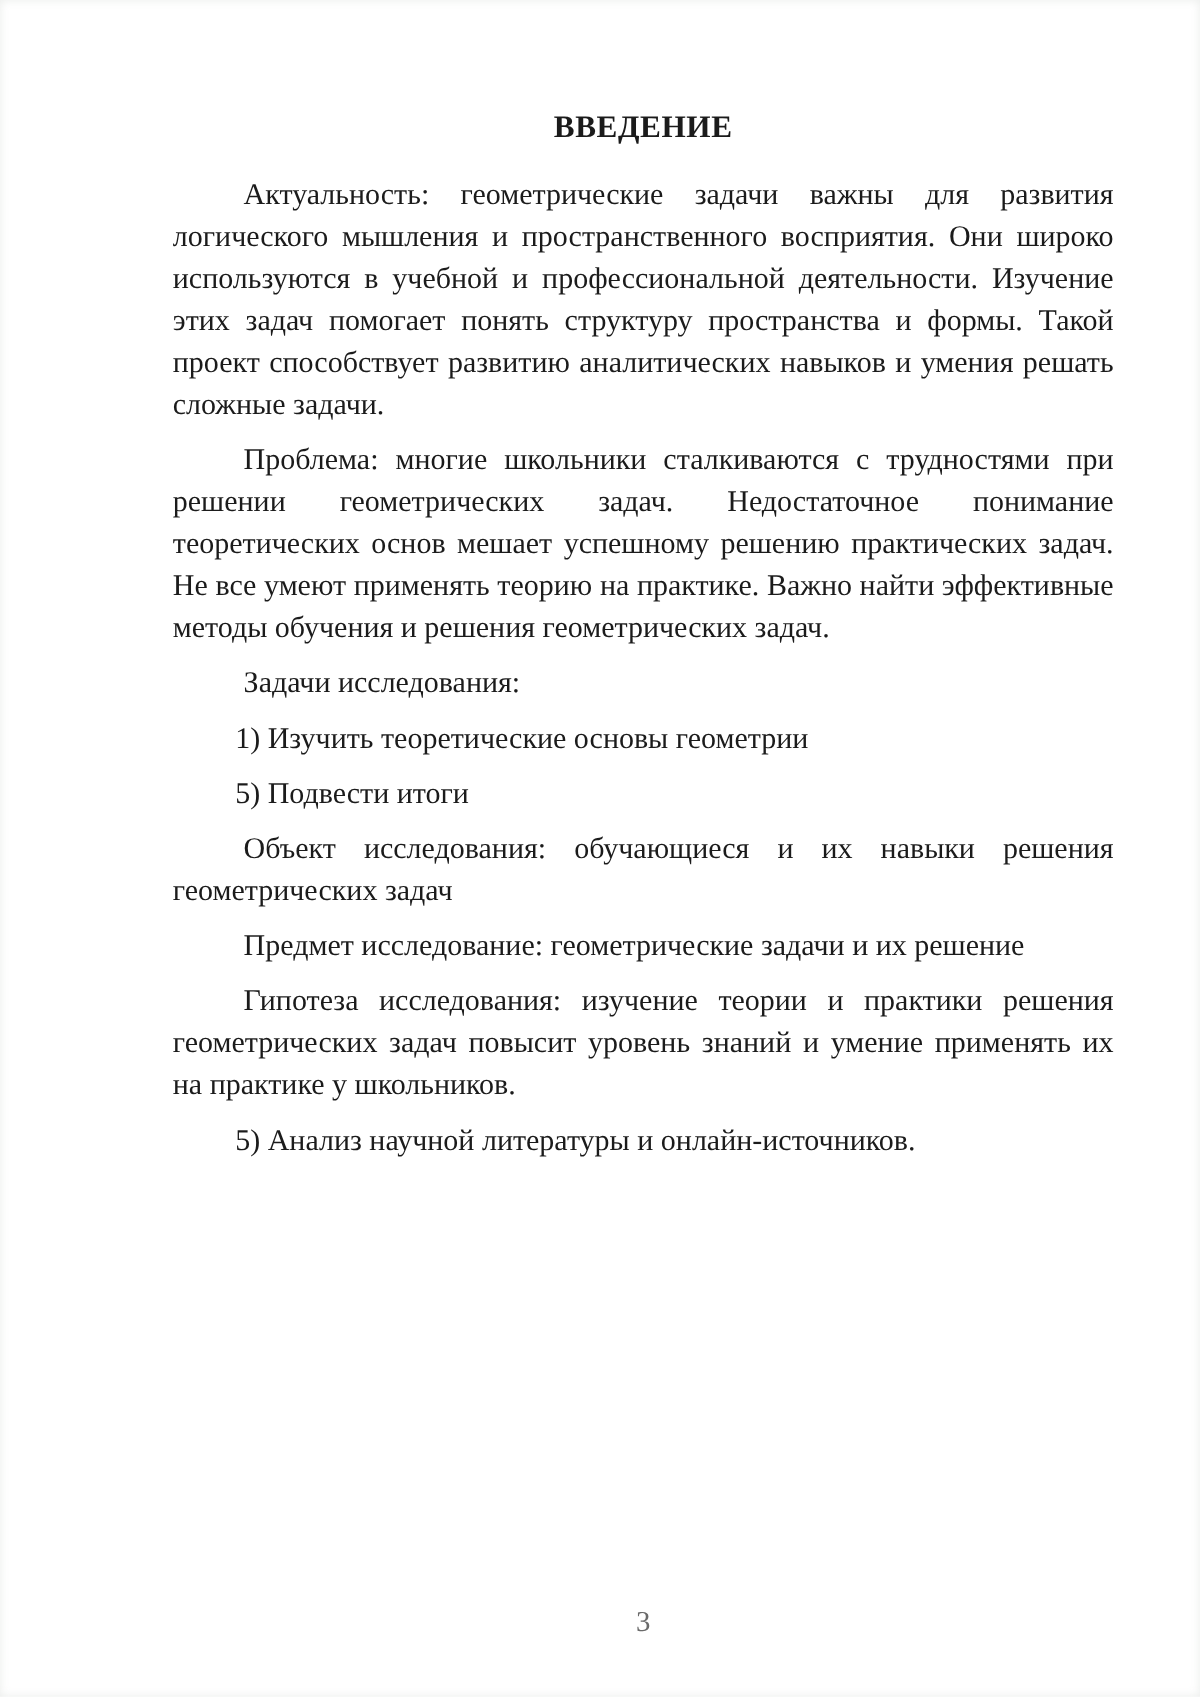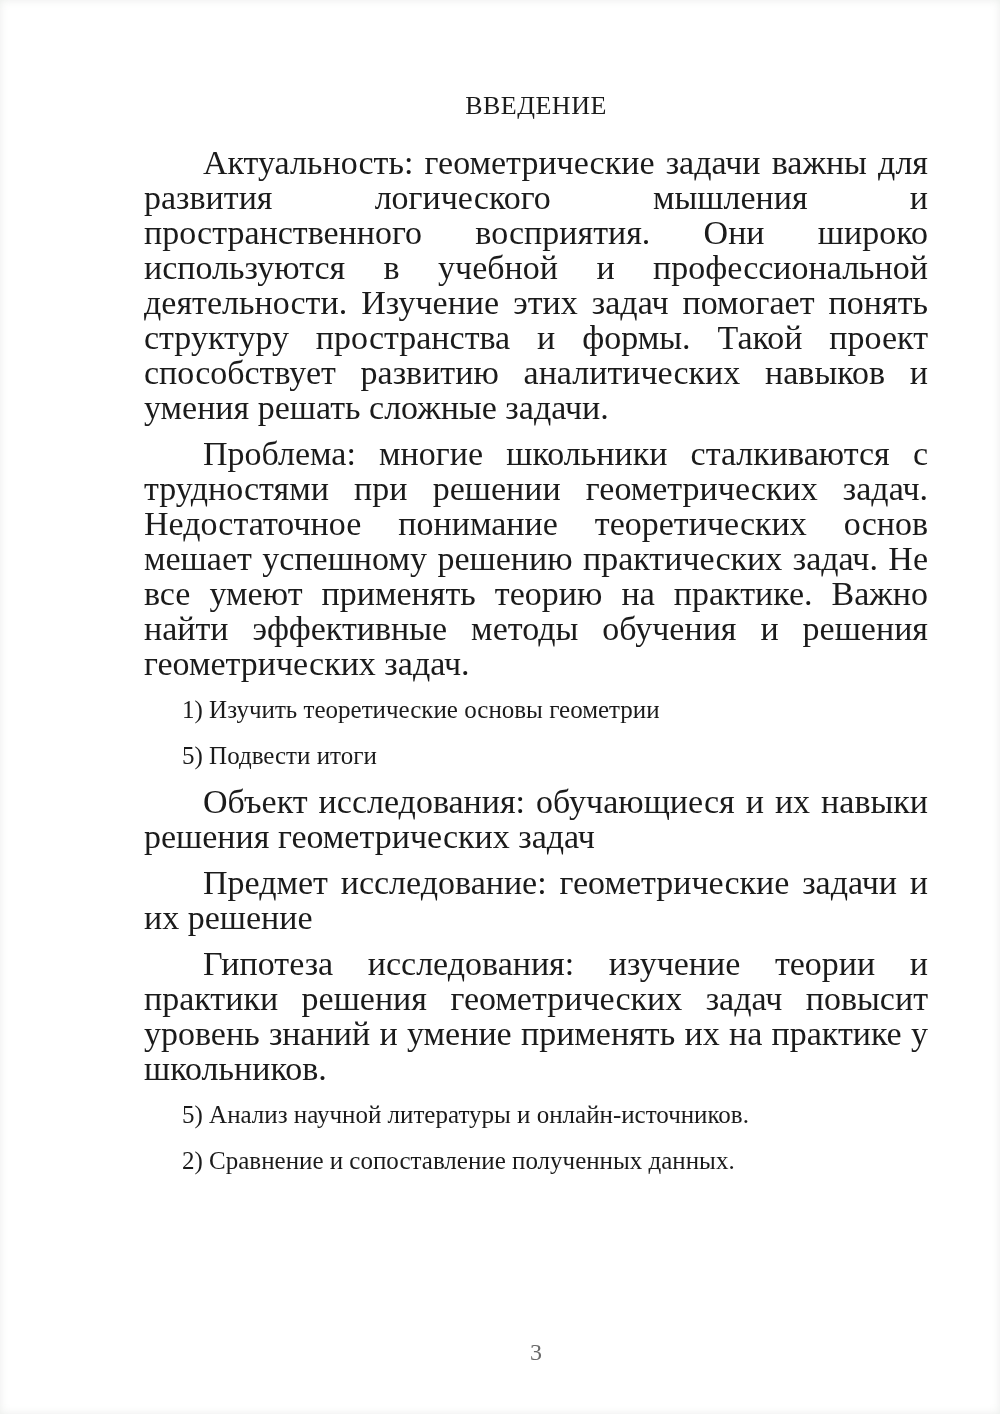--- a/index.html
+++ b/index.html
@@ -18,37 +18,37 @@
   .page {
     position: absolute;
     inset: 0;
     box-sizing: border-box;
     padding: 88px 72px 0 144px;
     box-shadow: inset 0 0 8px rgba(140,150,140,0.18);
   }
   .doc-title {
     font-size: 26px;
     line-height: 35px;
-    font-weight: 400;
+    font-weight: 700;
     text-align: center;
     letter-spacing: 0.5px;
     margin: 0 0 22px 0;
   }
   .para {
-    font-size: 34px;
+    font-size: 25px;
     line-height: 35px;
     text-align: justify;
     text-indent: 59px;
     margin: 0 0 11px 0;
   }
   .list-item {
     font-size: 25px;
     line-height: 35px;
     text-align: left;
-    margin: 0 0 11px 38px;
+    margin: 0 0 11px 52px;
   }
   .page-number {
     position: absolute;
     left: 144px;
     right: 72px;
     bottom: 48px;
     text-align: center;
     font-size: 24px;
     line-height: 28px;
     color: #6a6a6a;
@@ -59,34 +59,34 @@
 
 <div class="page">
 
   <h1 class="doc-title">ВВЕДЕНИЕ</h1>
 
   <p class="para">Актуальность: геометрические задачи важны для развития логического мышления и пространственного восприятия. Они широко используются в учебной и профессиональной деятельности. Изучение этих задач помогает понять структуру пространства и формы. Такой проект способствует развитию аналитических навыков и умения решать сложные задачи.</p>
 
   <p class="para">Проблема: многие школьники сталкиваются с трудностями при решении геометрических задач. Недостаточное понимание теоретических основ мешает успешному решению практических задач. Не все умеют применять теорию на практике. Важно найти эффективные методы обучения и решения геометрических задач.</p>
 
 
+  <p class="para">Задачи исследования:</p>
 
   <p class="list-item">1) Изучить теоретические основы геометрии</p>
 
 
 
 
   <p class="list-item">5) Подвести итоги</p>
 
   <p class="para">Объект исследования: обучающиеся и их навыки решения геометрических задач</p>
 
   <p class="para">Предмет исследование: геометрические задачи и их решение</p>
 
   <p class="para">Гипотеза исследования: изучение теории и практики решения геометрических задач повысит уровень знаний и умение применять их на практике у школьников.</p>
 
 
   <p class="list-item">5) Анализ научной литературы и онлайн-источников.</p>
 
-  <p class="list-item">2) Сравнение и сопоставление полученных данных.</p>
 
   <div class="page-number">3</div>
 
 </div>
 
 </body></html>

